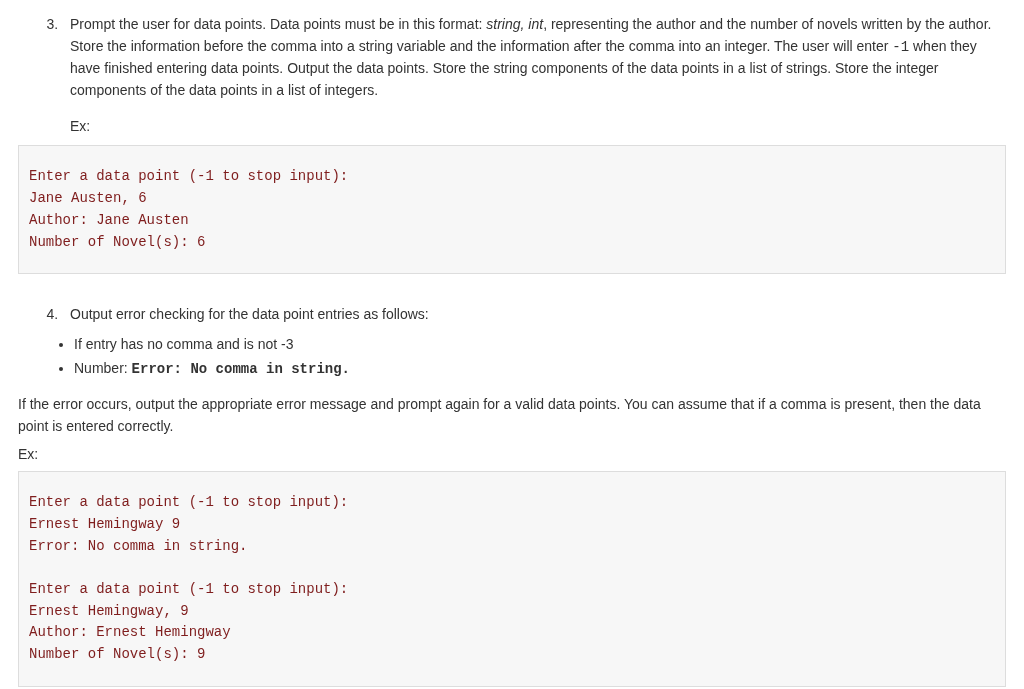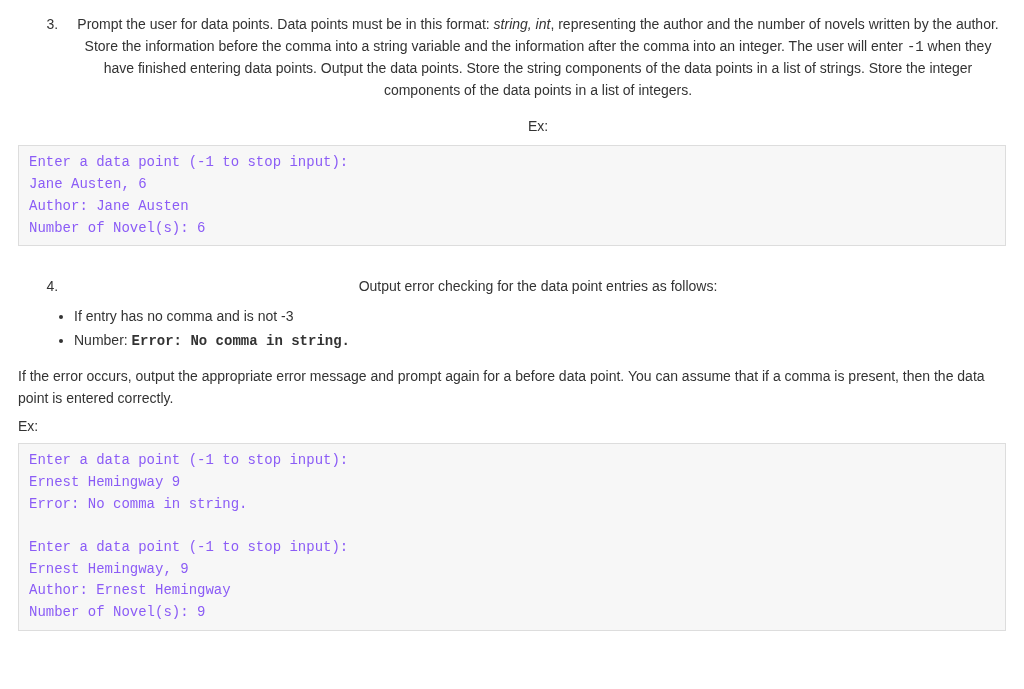--- a/index.html
+++ b/index.html
@@ -10,37 +10,36 @@
     font-size: 14px;
     line-height: 1.55;
     color: #333;
     background: #fff;
     width: 1024px;
   }
   ol.main-list {
     list-style: decimal;
     margin: 0;
     padding-left: 44px;
-    text-align: center;
   }
   ol.main-list > li {
     padding-left: 8px;
     margin-bottom: 8px;
   }
   .ex-label {
     margin-top: 14px;
     margin-bottom: 4px;
   }
   .code-block {
     font-family: "Courier New", Courier, monospace;
     font-size: 14px;
-    color: #8b5cf6;
+    color: #7f1d1d;
     background: #f7f7f7;
     border: 1px solid #ddd;
-    padding: 6px 10px;
+    padding: 20px 10px;
     white-space: pre;
     margin: 4px 0 30px 0;
     line-height: 1.55;
   }
   ul.bullet-list {
     list-style: disc;
     margin: 6px 0 14px 0;
     padding-left: 56px;
   }
   ul.bullet-list li {
@@ -79,21 +78,21 @@
   </li>
 </ol>
 
 <ul class="bullet-list">
   <li>If entry has no comma and is not -3</li>
   <li>
     <span>Number: </span><span class="inline-code">Error: No comma in string.</span>
   </li>
 </ul>
 
-<div class="outer-para">If the error occurs, output the appropriate error message and prompt again for a before data point. You can assume that if a comma is present, then the data point is entered correctly.</div>
+<div class="outer-para">If the error occurs, output the appropriate error message and prompt again for a valid data points. You can assume that if a comma is present, then the data point is entered correctly.</div>
 <div class="outer-para">Ex:</div>
 
 <div class="code-block" style="margin-bottom:0">Enter a data point (-1 to stop input):
 Ernest Hemingway 9
 Error: No comma in string.
 
 Enter a data point (-1 to stop input):
 Ernest Hemingway, 9
 Author: Ernest Hemingway
 Number of Novel(s): 9</div>

